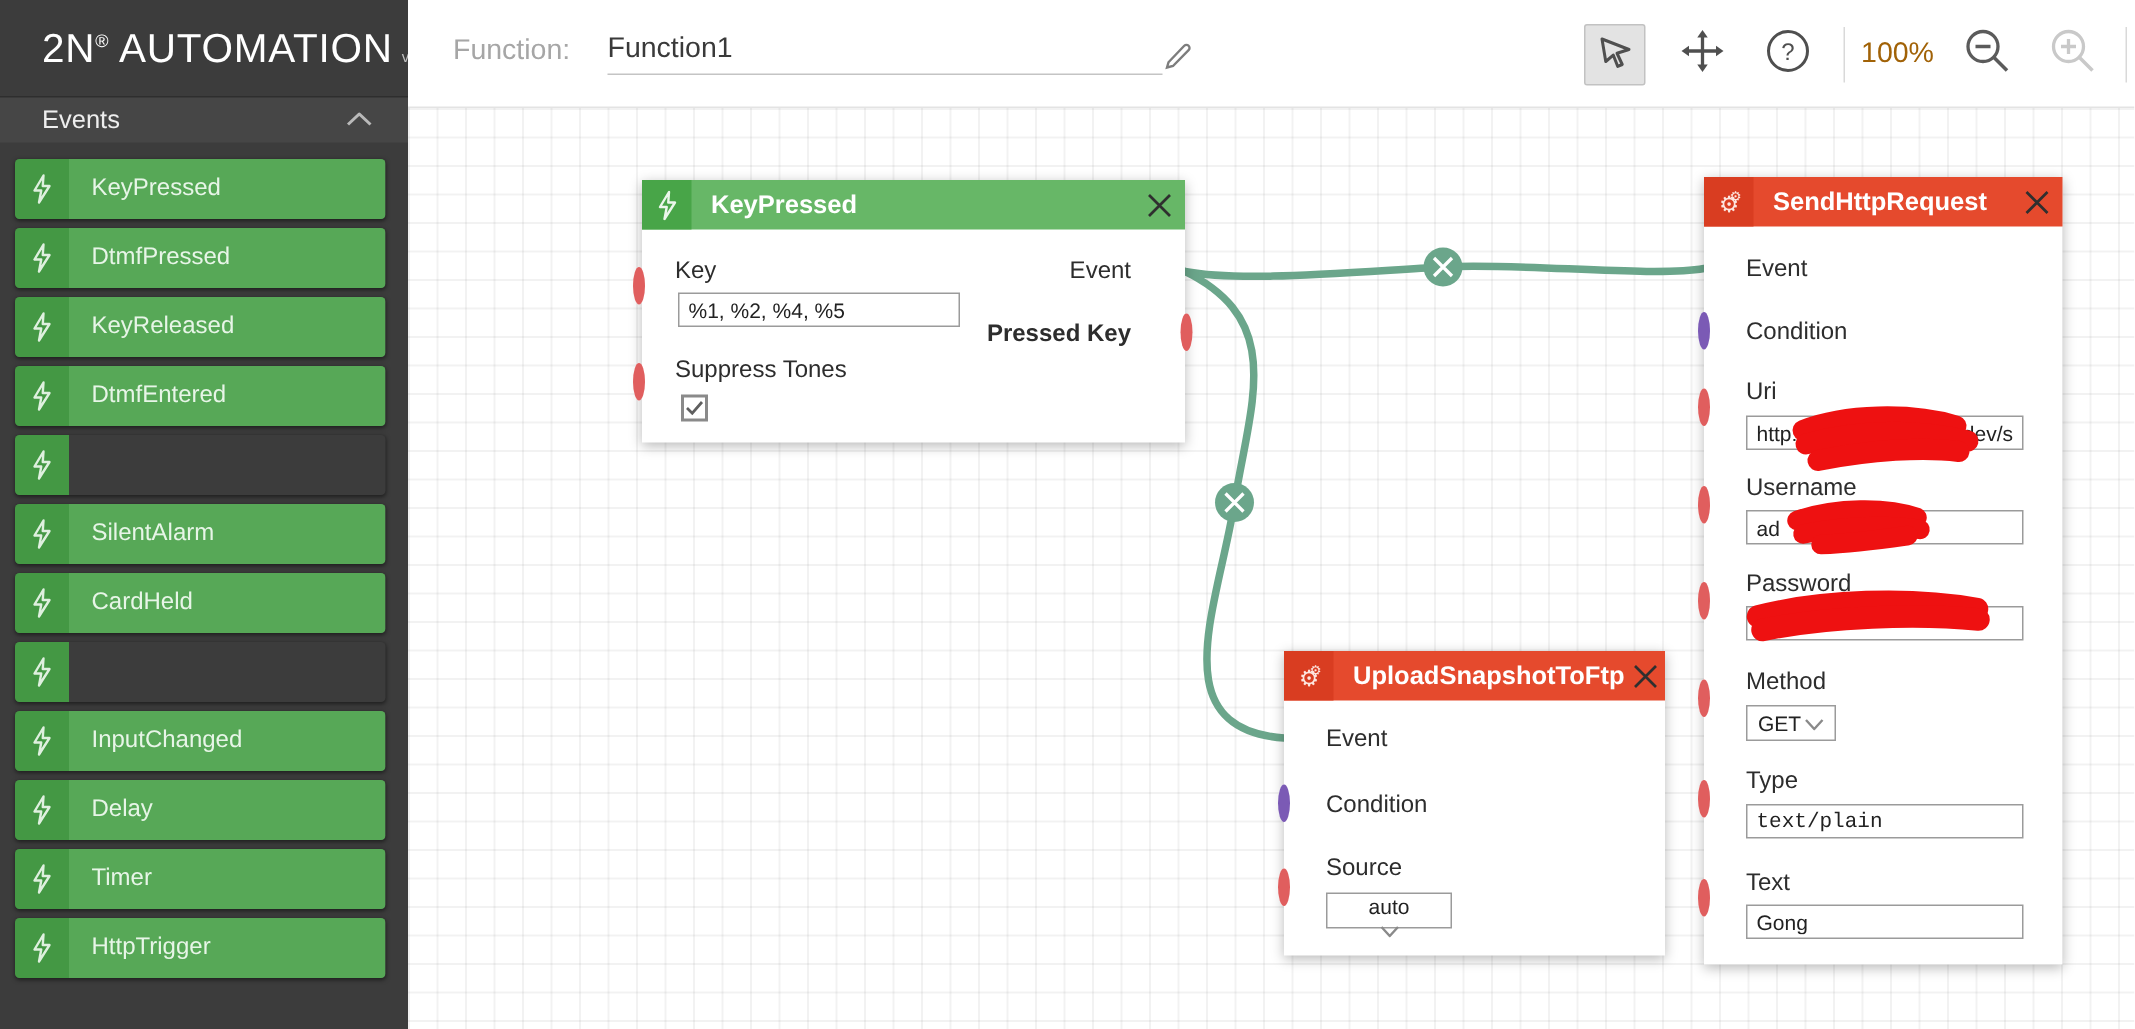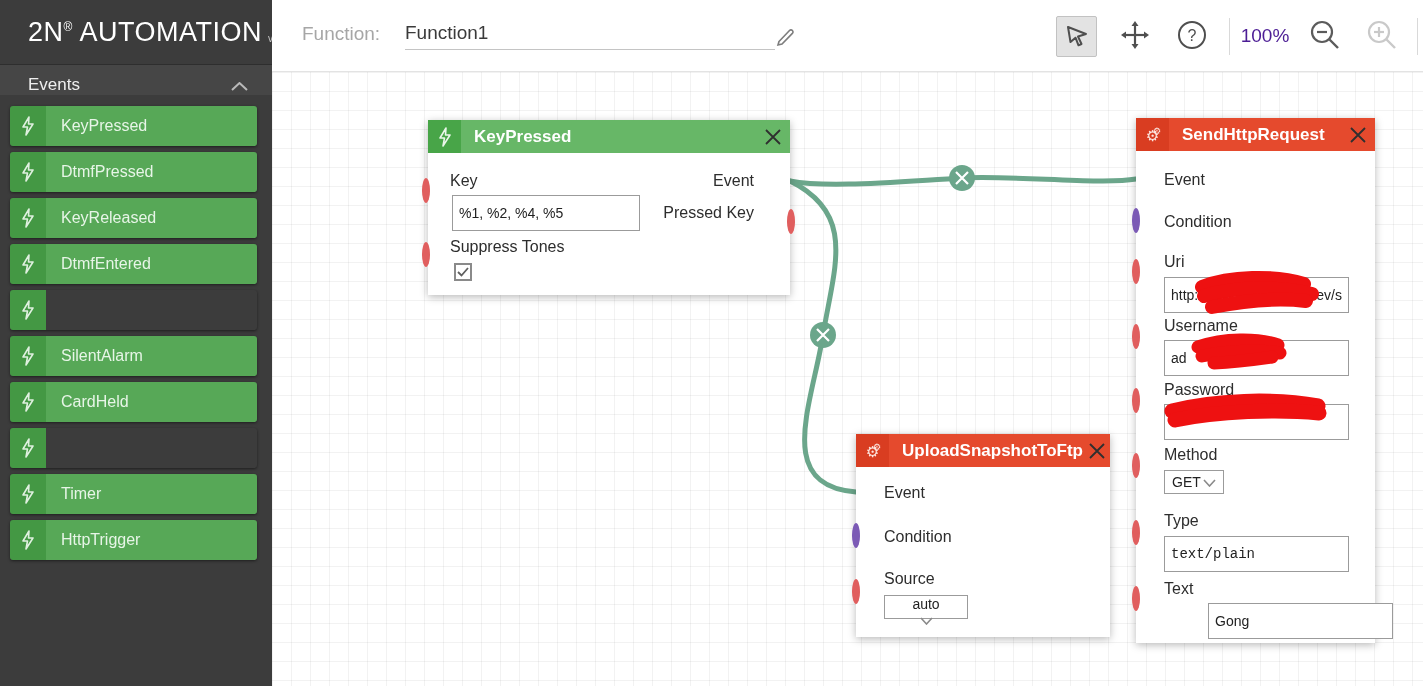--- a/index.html
+++ b/index.html
@@ -5,57 +5,57 @@
   * { margin:0; padding:0; box-sizing:border-box; }
   html,body { width:1423px; height:686px; overflow:hidden; font-family:"Liberation Sans", sans-serif; background:#fff; }
   .app { position:relative; width:1423px; height:686px; }
 
   
   .sidebar { position:absolute; left:0; top:0; width:272px; height:686px; background:#3c3c3c; overflow:hidden; }
   .brand { height:64px; display:flex; align-items:center; padding-left:28px; color:#fff; }
   .brand-text { font-size:27px; font-weight:400; letter-spacing:.5px; white-space:nowrap; }
   .brand-text sup { font-size:12px; vertical-align:super; }
   .brand-ver { font-size:10px; color:#c2c2c2; margin-left:6px; margin-top:12px; }
-  .group-header { height:31px; background:#464646; border-top:1px solid #2e2e2e; display:flex; align-items:flex-end; justify-content:space-between; padding:0 24px 0 28px;gap:31px; }
+  .group-header { height:31px; background:#464646; border-top:1px solid #2e2e2e; display:flex; align-items:center; justify-content:space-between; padding:0 24px 0 28px;gap:31px; }
   .group-header .gh-label { color:#eee; font-size:17px; }
   .sidebar-items { padding:11px 0 0 10px; }
   .sb-item { width:247px; height:40px; margin-bottom:6px; display:flex; border-radius:3px; overflow:hidden; box-shadow:0 1px 3px rgba(0,0,0,.5); cursor:pointer; }
   .sb-item .ic { width:36px; background:#449844; display:flex; align-items:center; justify-content:center; flex:0 0 36px; }
   .sb-item .lb { flex:1; background:#57a857; color:#e7f5e7; font-size:16px; display:flex; align-items:center; padding-left:15px; }
 
   
   .topbar { position:absolute; left:272px; top:0; right:0; height:72px; background:#fff; border-bottom:1px solid #e3e3e3; }
   .func-label { position:absolute; left:30px; top:23px; font-size:19px; color:#a6a6a6; }
   .func-input { position:absolute; left:133px; top:16px; width:370px; height:34px; border:none; border-bottom:1px solid #c4c4c4; font-size:19px; color:#3a3a3a; font-family:"Liberation Sans",sans-serif; outline:none; background:transparent; }
   .pencil { position:absolute; left:503px; top:24px; width:24px; height:24px; cursor:pointer; }
   .tb-btn { position:absolute; top:16px; width:41px; height:41px; display:flex; align-items:center; justify-content:center; cursor:pointer; border-radius:2px; }
   .tb-btn.selected { background:#e3e3e3; border:1px solid #c2c2c2; }
   .tb-divider { position:absolute; top:18px; width:1px; height:37px; background:#d9d9d9; }
-  .zoom-pct { position:absolute; top:25px; left:962px; width:62px; text-align:center; font-size:19px; color:#4c1d95; }
+  .zoom-pct { position:absolute; top:25px; left:962px; width:62px; text-align:center; font-size:19px; color:#a16207; }
 
   
   .canvas { position:absolute; left:272px; top:72px; right:0; bottom:0; background-color:#fff;
     background-image:linear-gradient(to right, rgba(0,0,0,.05) 1px, transparent 1px),
                      linear-gradient(to bottom, rgba(0,0,0,.05) 1px, transparent 1px);
     background-size:19px 19px; overflow:hidden; }
   .wires { position:absolute; left:0; top:0; width:1151px; height:614px; z-index:1; }
   .scribbles { position:absolute; left:0; top:0; width:1151px; height:614px; z-index:5; pointer-events:none; }
 
   
   .node { position:absolute; background:#fff; box-shadow:0 2px 8px rgba(0,0,0,.28); z-index:2; }
   .node-header { position:absolute; left:0; top:0; right:0; height:33px; display:flex; align-items:center; cursor:move; }
   .node-header.green { background:#67b767; }
   .node-header.red { background:#e54a2d; }
   .node-header .hic { width:33px; height:33px; display:flex; align-items:center; justify-content:center; flex:0 0 33px; }
   .node-header.green .hic { background:#48a548; }
   .node-header.red .hic { background:#d93d21; }
   .node-title { color:#fff; font-size:17px; font-weight:700; margin-left:13px; flex:1; white-space:nowrap; }
   .node-close { width:34px; height:33px; display:flex; align-items:center; justify-content:center; cursor:pointer; background:transparent; border:none; }
   .nlabel { position:absolute; font-size:16px; color:#2d2d2d; white-space:nowrap; }
-  .ninput { position:absolute; height:36px; border:1px solid #9b9b9b; font-size:14px; color:#222; padding:0 6px; font-family:"Liberation Sans",sans-serif; outline:none; background:#fff; }
+  .ninput { position:absolute; height:23px; border:1px solid #9b9b9b; font-size:14px; color:#222; padding:0 6px; font-family:"Liberation Sans",sans-serif; outline:none; background:#fff; }
   .fake-input { display:flex; align-items:center; justify-content:space-between; overflow:hidden; }
   .nselect { position:absolute; height:24px; border:1px solid #9b9b9b; background:#fff; display:flex; align-items:center; justify-content:space-between; font-size:14px; color:#222; padding:0 7px; cursor:pointer; }
   .checkbox { position:absolute; width:18px; height:18px; border:2px solid #8a8a8a; background:#fff; display:flex; align-items:center; justify-content:center; cursor:pointer; }
 
   
   .port { position:absolute; z-index:4; }
   .port-ring { width:10px; height:10px; border-radius:50%; background:#fff; }
   .port-ring.red { border:4px solid #e05e5e; }
   .port-ring.purple { border:4px solid #7b5ab5; }
   .port-diamond { width:17px; height:17px; background:#6ba68b; border-radius:3px; transform:rotate(45deg); }
@@ -141,20 +141,36 @@
               <path d="M8 1 L2 11 H6.5 L5 19 L12 8 H7.5 Z" fill="none" stroke="#dff0df" stroke-width="1.6" stroke-linejoin="round"></path>
             </svg>
           </span>
         </div>
       <div class="sb-item">
           <span class="ic">
             <svg width="14" height="20" viewBox="0 0 14 20">
               <path d="M8 1 L2 11 H6.5 L5 19 L12 8 H7.5 Z" fill="none" stroke="#dff0df" stroke-width="1.6" stroke-linejoin="round"></path>
             </svg>
           </span>
+          <span class="lb">InputChanged</span>
+        </div>
+      <div class="sb-item">
+          <span class="ic">
+            <svg width="14" height="20" viewBox="0 0 14 20">
+              <path d="M8 1 L2 11 H6.5 L5 19 L12 8 H7.5 Z" fill="none" stroke="#dff0df" stroke-width="1.6" stroke-linejoin="round"></path>
+            </svg>
+          </span>
+          <span class="lb">Delay</span>
+        </div>
+      <div class="sb-item">
+          <span class="ic">
+            <svg width="14" height="20" viewBox="0 0 14 20">
+              <path d="M8 1 L2 11 H6.5 L5 19 L12 8 H7.5 Z" fill="none" stroke="#dff0df" stroke-width="1.6" stroke-linejoin="round"></path>
+            </svg>
+          </span>
           <span class="lb">Timer</span>
         </div>
       <div class="sb-item">
           <span class="ic">
             <svg width="14" height="20" viewBox="0 0 14 20">
               <path d="M8 1 L2 11 H6.5 L5 19 L12 8 H7.5 Z" fill="none" stroke="#dff0df" stroke-width="1.6" stroke-linejoin="round"></path>
             </svg>
           </span>
           <span class="lb">HttpTrigger</span>
         </div>
@@ -252,21 +268,21 @@
       </div>
       <span class="nlabel" style="left:22px; top:52px;">Key</span>
       <input class="ninput" style="left: 24px; top: 75px; width: 188px;" value="%1, %2, %4, %5">
       <span class="nlabel" style="left:22px; top:118px;">Suppress Tones</span>
       <span class="checkbox" style="left:26px; top:143px;" role="checkbox" aria-checked="true">
         <svg width="12" height="10" viewBox="0 0 12 10">
             <polyline points="1,5 4.5,8.5 11,1" fill="none" stroke="#5f5f5f" stroke-width="1.8"></polyline>
           </svg>
       </span>
       <span class="nlabel" style="right:36px; top:52px;">Event</span>
-      <span class="nlabel" style="right:36px; top:84px;">Pressed Key</span>
+      <span class="nlabel" style="right:36px; top:94px;font-weight:bold;">Pressed Key</span>
 
       <span class="port center" style="left:-2px; top:71px;"><span class="port-ring red"></span></span>
       <span class="port center" style="left:-2px; top:135px;"><span class="port-ring red"></span></span>
       <span class="port center" style="left:363px; top:61px;"><span class="port-diamond"></span></span>
       <span class="port center" style="left:363px; top:102px;"><span class="port-ring red"></span></span>
     </section>
 
     <section class="node" style="left:584px; top:362px; width:254px; height:203px;">
       <div class="node-header red">
         <span class="hic">
@@ -332,21 +348,21 @@
         <span>GET</span>
         <span><svg width="13" height="8" viewBox="0 0 13 8">
               <polyline points="1,1 6.5,7 12,1" fill="none" stroke="#8a8a8a" stroke-width="1.6"></polyline>
             </svg></span>
       </div>
 
       <span class="nlabel" style="left:28px; top:394px;">Type</span>
       <input class="ninput" style="left: 28px; top: 418px; width: 185px; font-family: Liberation Mono, monospace;" value="text/plain">
 
       <span class="nlabel" style="left:28px; top:462px;">Text</span>
-      <input class="ninput" style="left: 28px; top: 485px; width: 185px; margin-left: 44px;" value="Gong">
+      <input class="ninput" style="left: 28px; top: 485px; width: 185px;" value="Gong">
 
       <span class="port center" style="left:0px; top:61px;"><span class="port-diamond"></span></span>
       <span class="port center" style="left:0px; top:103px;"><span class="port-ring purple"></span></span>
       <span class="port center" style="left:0px; top:154px;"><span class="port-ring red"></span></span>
       <span class="port center" style="left:0px; top:219px;"><span class="port-ring red"></span></span>
       <span class="port center" style="left:0px; top:283px;"><span class="port-ring red"></span></span>
       <span class="port center" style="left:0px; top:348px;"><span class="port-ring red"></span></span>
       <span class="port center" style="left:0px; top:415px;"><span class="port-ring red"></span></span>
       <span class="port center" style="left:0px; top:481px;"><span class="port-ring red"></span></span>
     </section>

